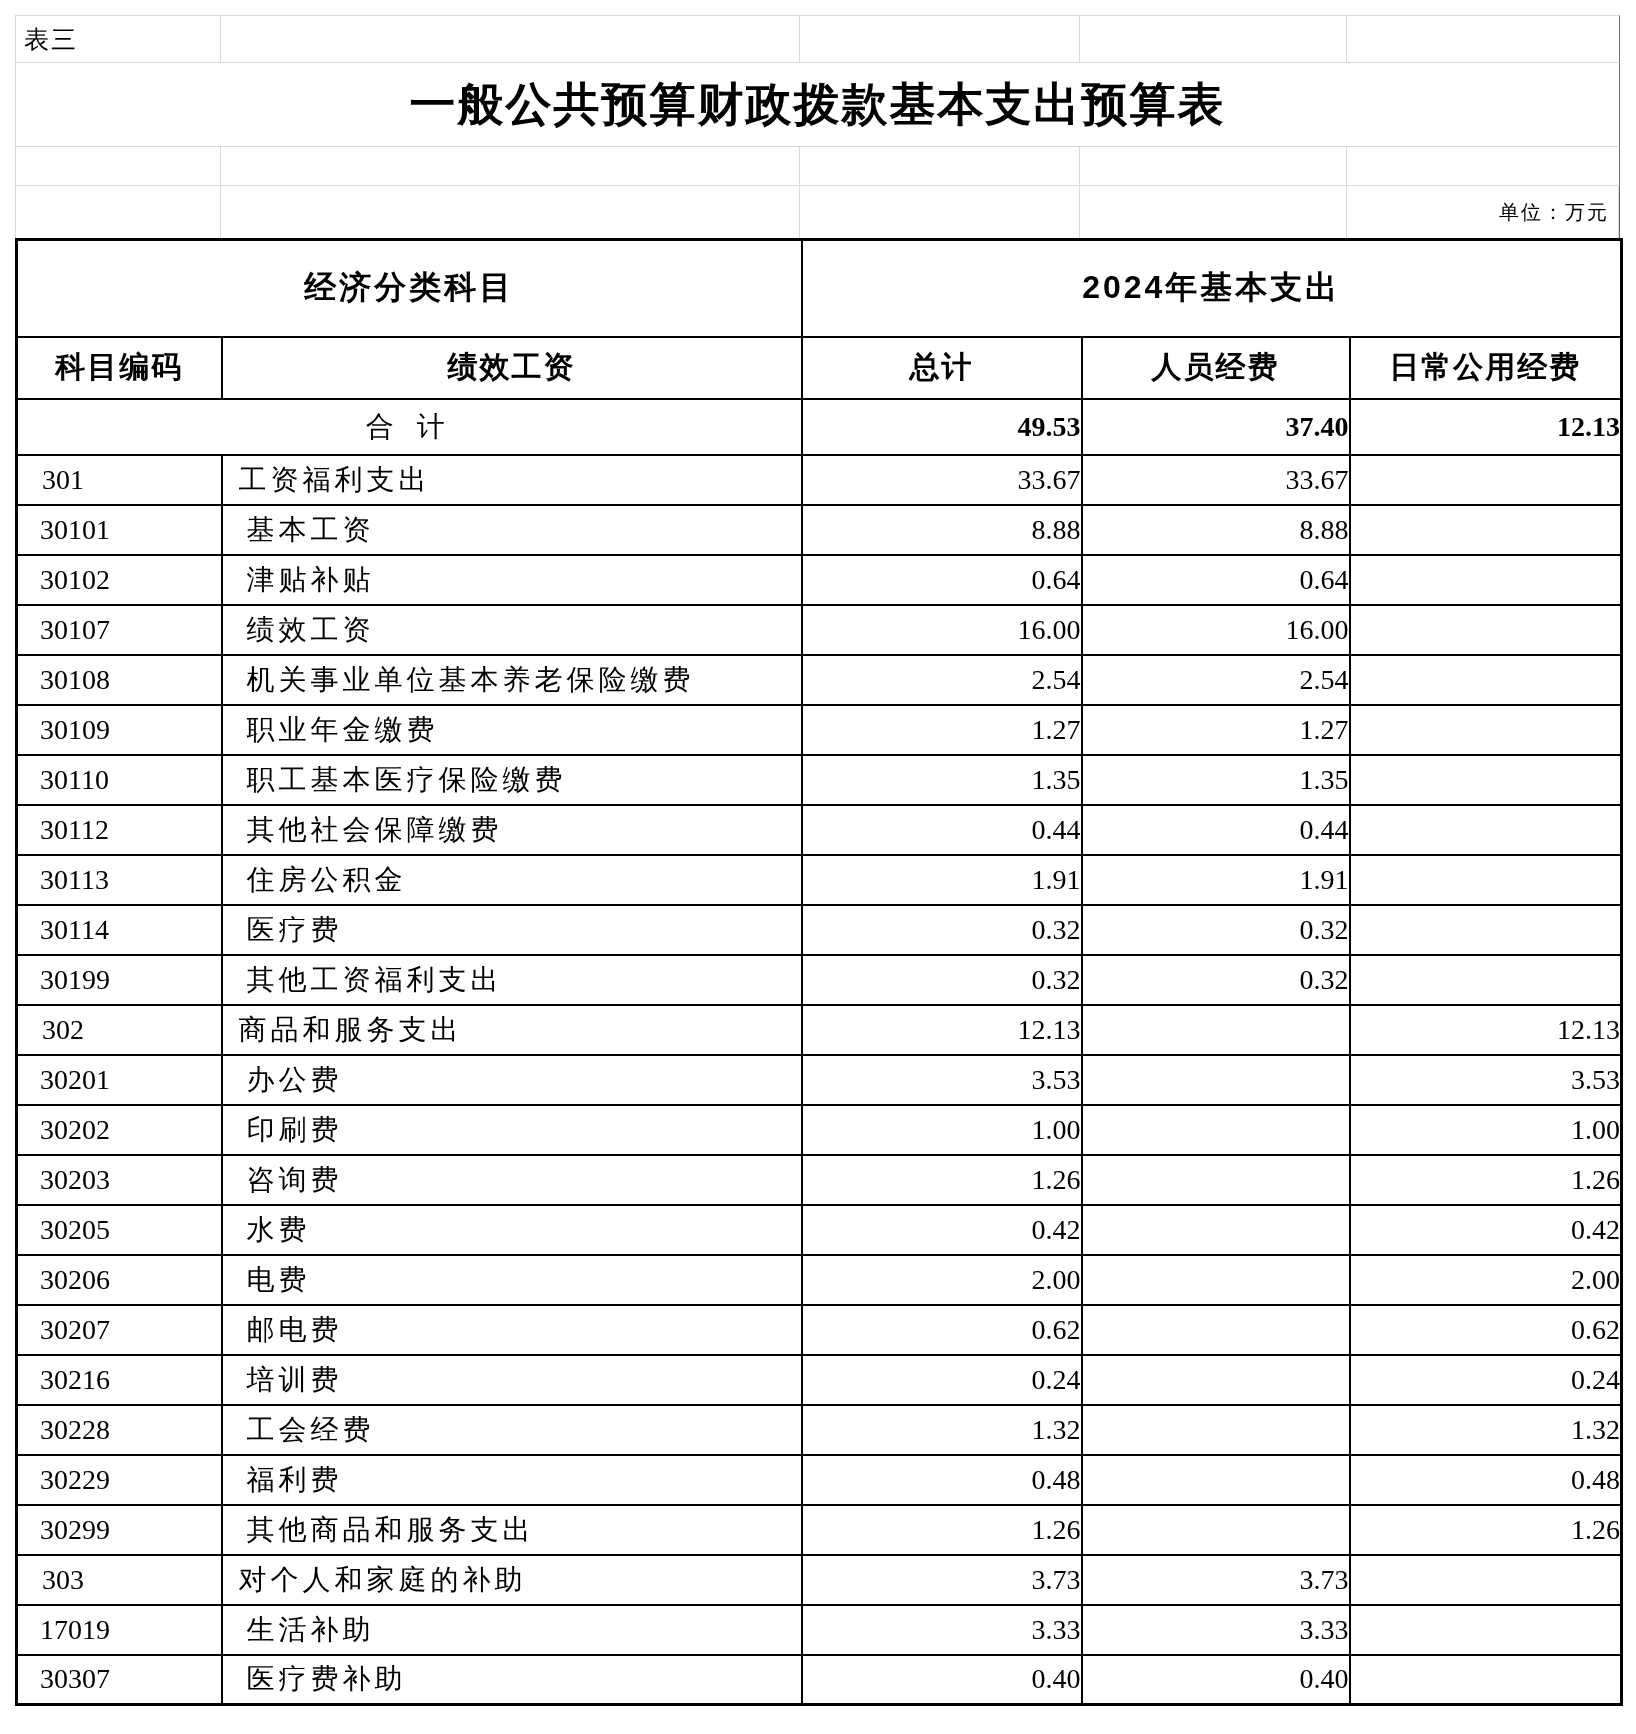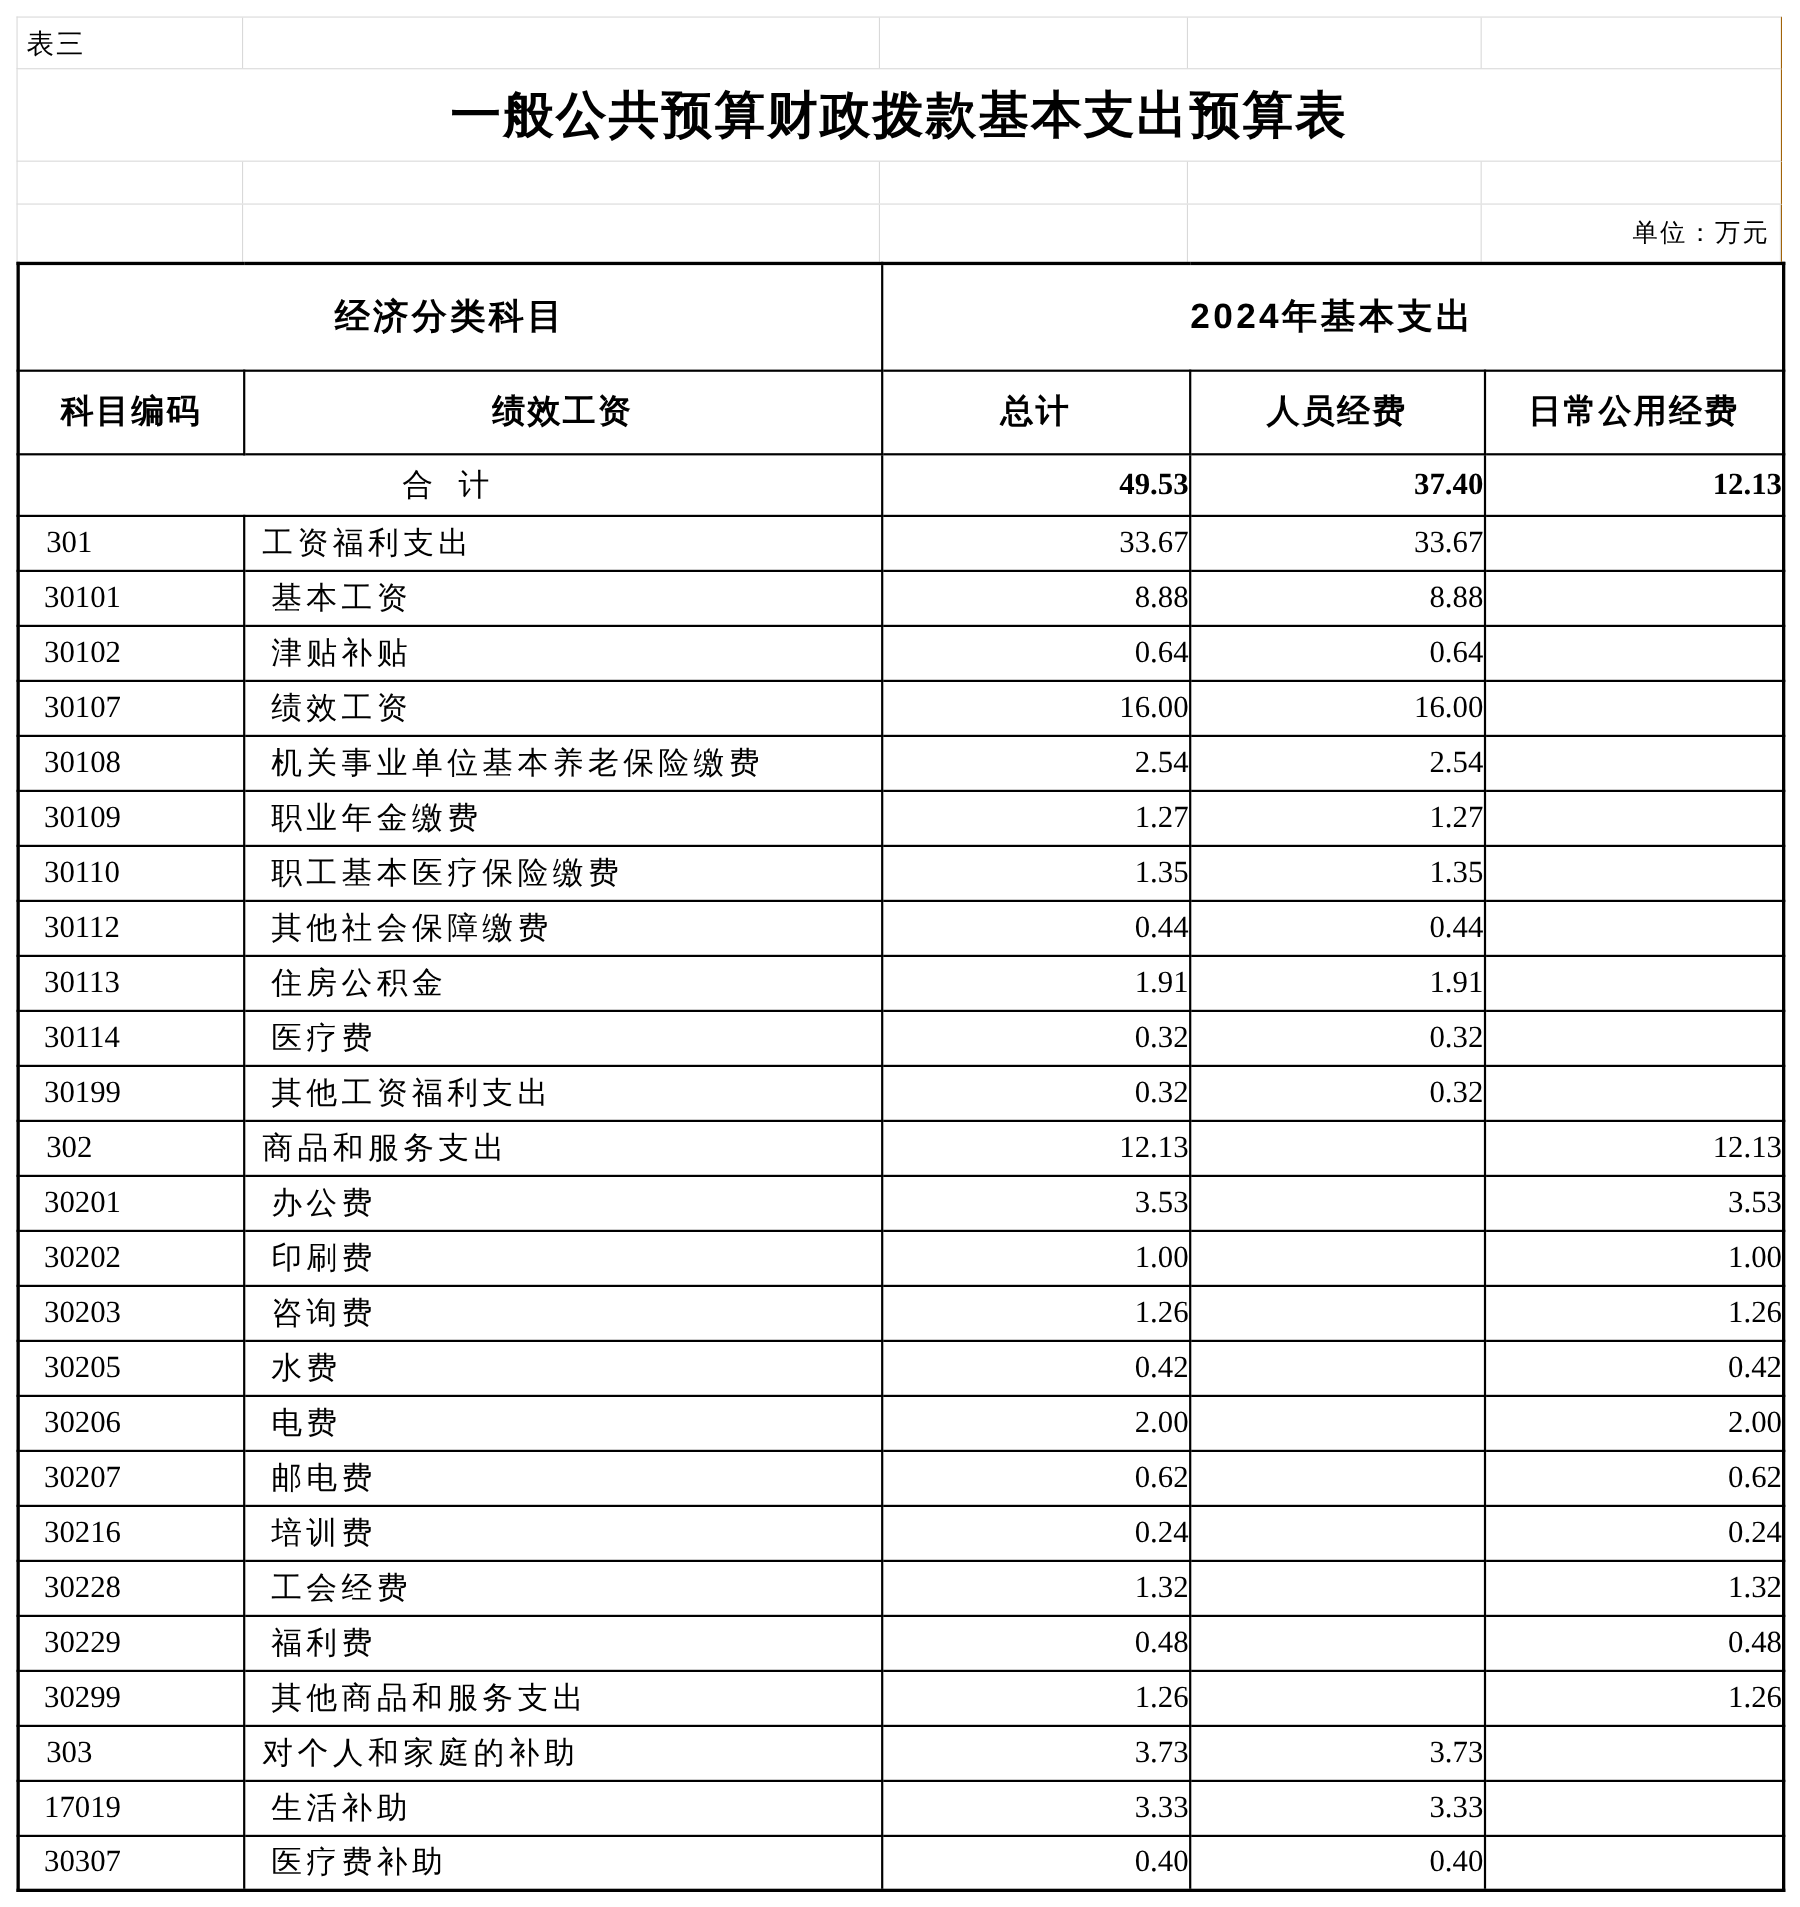--- a/index.html
+++ b/index.html
@@ -18,40 +18,40 @@
   .r3{height:39px;border-bottom:1px solid #d9d9d9;}
   .r4{height:52px;}
   .w1{width:205px;}.w2{width:580px;}.w3{width:280px;}.w4{width:268px;}.w5{width:272px;}
   .sheet-label{font-size:25px;padding-left:8px;letter-spacing:2px;}
   .doc-title{
     width:100%;text-align:center;font-size:46px;font-weight:bold;
     letter-spacing:2px;line-height:84px;
   }
   .unit-note{
     position:absolute;right:10px;top:0;height:52px;line-height:52px;
-    font-size:23px;letter-spacing:2px;
+    font-size:20px;letter-spacing:2px;
   }
   .r4{position:relative;}
   
   table.budget{
     position:absolute;left:15px;top:238px;width:1605px;
     border-collapse:collapse;table-layout:fixed;
     border:3px solid #000;
   }
   table.budget th,table.budget td{
     border:2px solid #000;box-sizing:border-box;overflow:hidden;
     vertical-align:middle;padding:0;
   }
   thead th{
     font-family:"Liberation Sans","DejaVu Sans",sans-serif;
     font-weight:bold;text-align:center;
   }
   tr.h1{height:97px;}
   tr.h1 th{font-size:32px;letter-spacing:3px;}
-  tr.h2{height:76px;}
+  tr.h2{height:62px;}
   tr.h2 th{font-size:30px;letter-spacing:2px;}
   tr.total-row{height:56px;}
   tr.total-row td.label{
     text-align:center;font-size:28px;letter-spacing:8px;
   }
   tr.total-row td.num{font-weight:bold;}
   tbody tr.data{height:50px;}
   td.code{font-size:28px;text-align:left;}
   td.name{font-size:28px;text-align:left;letter-spacing:4px;}
   td.num{font-size:28px;text-align:right;padding-right:8px;font-family:"Liberation Serif","DejaVu Serif",serif;}

